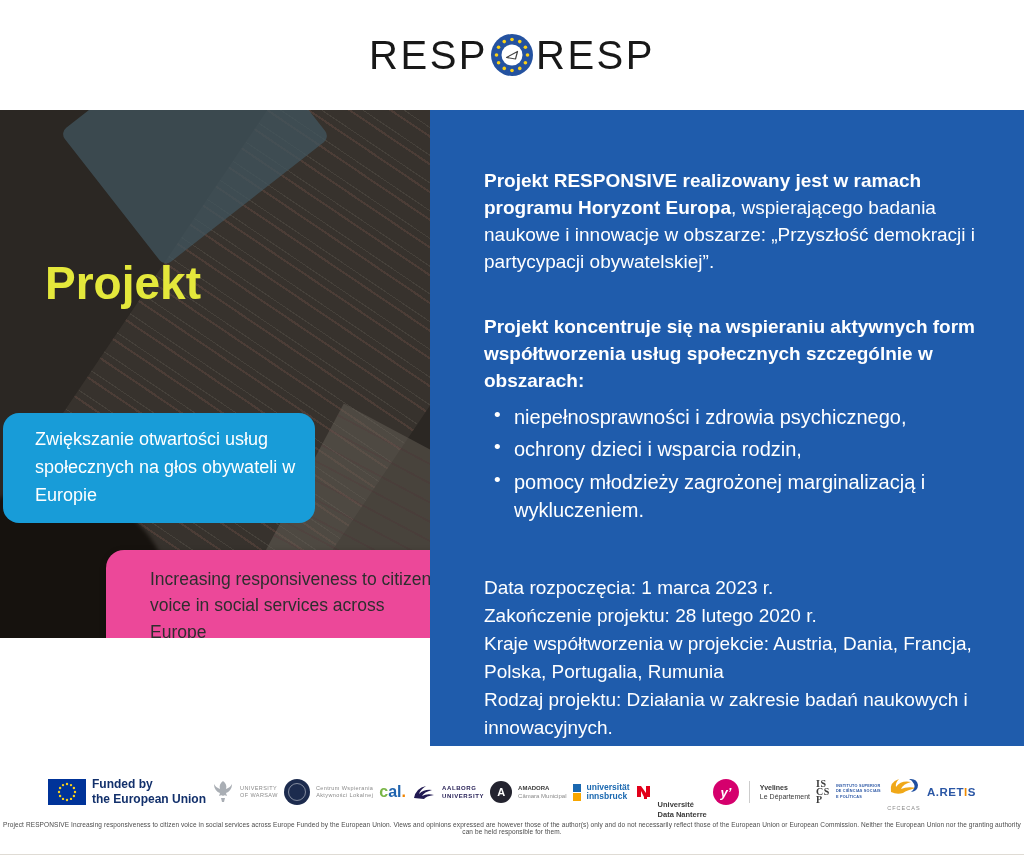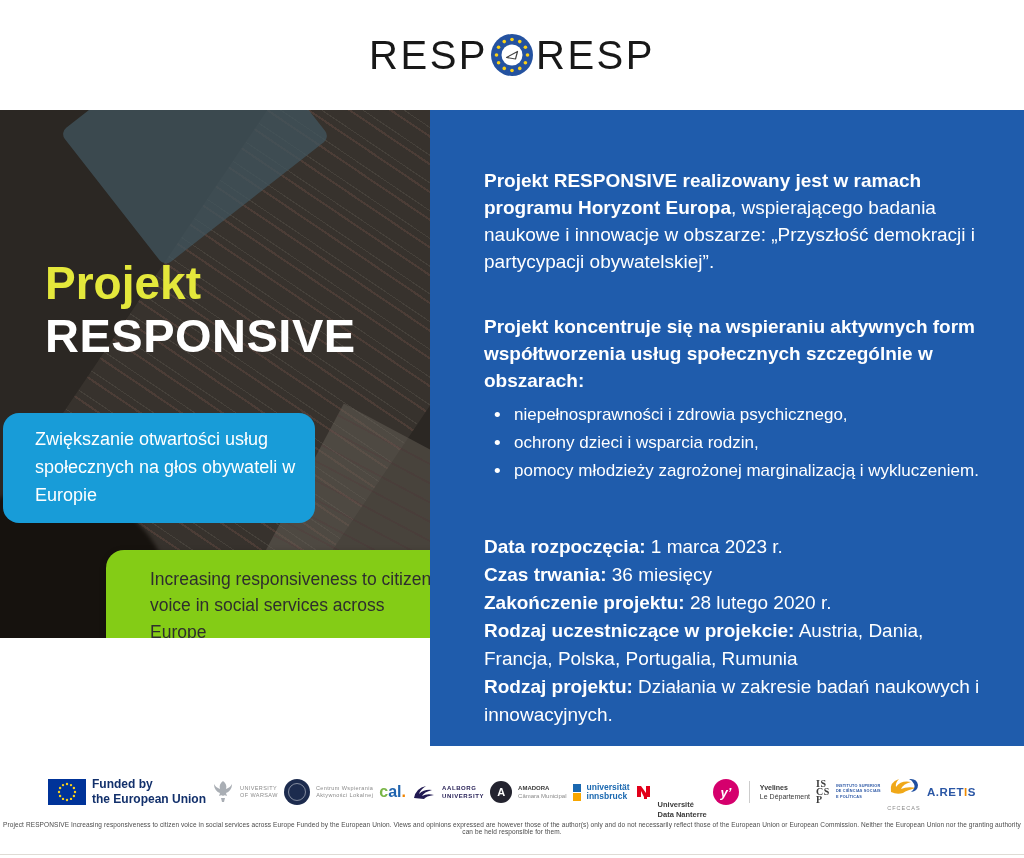--- a/index.html
+++ b/index.html
@@ -24,33 +24,33 @@
             transform:rotate(28deg); opacity:0.45; }
   .blob { position:absolute; left:-70px; bottom:-70px; width:240px; height:220px; background:#16120e; border-radius:50%; filter:blur(2px); }
 
   .hero-title { position:absolute; left:45px; top:148px; z-index:3; line-height:1.12; }
   .hero-title .t1 { display:block; font-size:46px; font-weight:700; color:#e4e83b; }
   .hero-title .t2 { display:block; font-size:47px; font-weight:700; color:#ffffff; letter-spacing:0.5px; }
 
   .badge-blue { position:absolute; z-index:3; left:3px; top:303px; width:312px; padding:13px 14px 13px 32px;
                 background:#189cd8; color:#ffffff; border-radius:16px; font-size:18px; line-height:1.55; }
   .badge-white { position:absolute; z-index:4; left:106px; top:440px; width:344px; padding:16px 16px 16px 44px;
-                 background:#84cc16; color:#2e2e2e; border-radius:18px; font-size:17.5px; line-height:1.5;
+                 background:#ec4899; color:#2e2e2e; border-radius:18px; font-size:17.5px; line-height:1.5;
                  box-shadow:0 2px 6px rgba(0,0,0,0.25); }
 
   .panel-blue { position:relative; flex:1; height:636px; background:#1f5cac; color:#ffffff; padding:58px 28px 0 54px; }
   .panel-blue .para { width:512px; font-size:19px; line-height:1.42; }
   .panel-blue .para b { font-weight:700; }
   .para-1 { margin-bottom:38px; }
   .para-2 { margin-bottom:8px; }
-  .bullet-list { width:505px; list-style:none; font-size:17px; line-height:1.42; }
+  .bullet-list { width:505px; list-style:none; font-size:20px; line-height:1.42; }
   .bullet-list li { position:relative; padding-left:30px; margin-bottom:4px; }
   .bullet-list li::before { content:"•"; position:absolute; left:10px; top:-1px; font-size:19px; }
   .details { width:512px; margin-top:50px; font-size:19px; line-height:1.47; }
-  .details b { font-weight:700;margin-top:40px; }
+  .details b { font-weight:400;margin-top:40px; }
 
   
   .footer { position:absolute; top:746px; left:0; width:1024px; height:112px; background:#ffffff; }
   .logo-row { display:flex; align-items:center; justify-content:space-between; padding:0 48px; margin-top:26px; height:40px; }
   .logo-item { display:inline-flex; align-items:center; gap:6px; flex:0 0 auto; }
 
   .eu-text { font-size:12px; font-weight:700; color:#12306b; line-height:1.25; }
   .small-cap { font-size:5.5px; letter-spacing:0.4px; color:#8a8a8a; line-height:1.3; }
   .uw-eagle { color:#a9aeb4; }
   .crest { width:26px; height:26px; border-radius:50%; background:#1c2b4e; position:relative; }
@@ -115,39 +115,37 @@
 
   <main class="panels">
 
     <section class="panel-dark">
       <div class="paper1"></div>
       <div class="paper2"></div>
       <div class="paper3"></div>
       <div class="blob"></div>
       <h1 class="hero-title">
         <span class="t1">Projekt</span>
-        <span class="t2">RESPONSIVE</span>
       </h1>
       <div class="badge-blue">Zwiększanie otwartości usług społecznych na głos obywateli w Europie</div>
       <div class="badge-white">Increasing responsiveness to citizen voice in social services across Europe</div>
     </section>
 
     <section class="panel-blue">
       <p class="para para-1"><b>Projekt RESPONSIVE realizowany jest  w ramach programu Horyzont Europa</b><span>, wspierającego badania naukowe i innowacje w obszarze: „Przyszłość demokracji i partycypacji obywatelskiej”.</span></p>
       <p class="para para-2"><b>Projekt koncentruje się na wspieraniu aktywnych form współtworzenia usług społecznych szczególnie w obszarach:</b></p>
       <ul class="bullet-list">
         <li>niepełnosprawności i zdrowia psychicznego,</li>
         <li>ochrony dzieci i wsparcia rodzin,</li>
         <li>pomocy młodzieży zagrożonej marginalizacją i wykluczeniem.</li>
       </ul>
       <div class="details">
         <div><b>Data rozpoczęcia:</b><span> 1 marca 2023 r.</span></div>
-        <div><b>Czas trwania:</b><span> 36 miesięcy</span></div>
         <div><b>Zakończenie projektu:</b><span> 28 lutego 2020 r.</span></div>
-        <div><b>Rodzaj uczestniczące w projekcie:</b><span> Austria, Dania, Francja, Polska, Portugalia, Rumunia</span></div>
+        <div><b>Kraje współtworzenia w projekcie:</b><span> Austria, Dania, Francja, Polska, Portugalia, Rumunia</span></div>
         <div><b>Rodzaj projektu:</b><span> Działania w zakresie badań naukowych i innowacyjnych.</span></div>
       </div>
     </section>
   </main>
 
   <footer class="footer">
     <div class="logo-row">
 
       <div class="logo-item">
         <svg width="38" height="26" viewBox="0 0 38 26">

